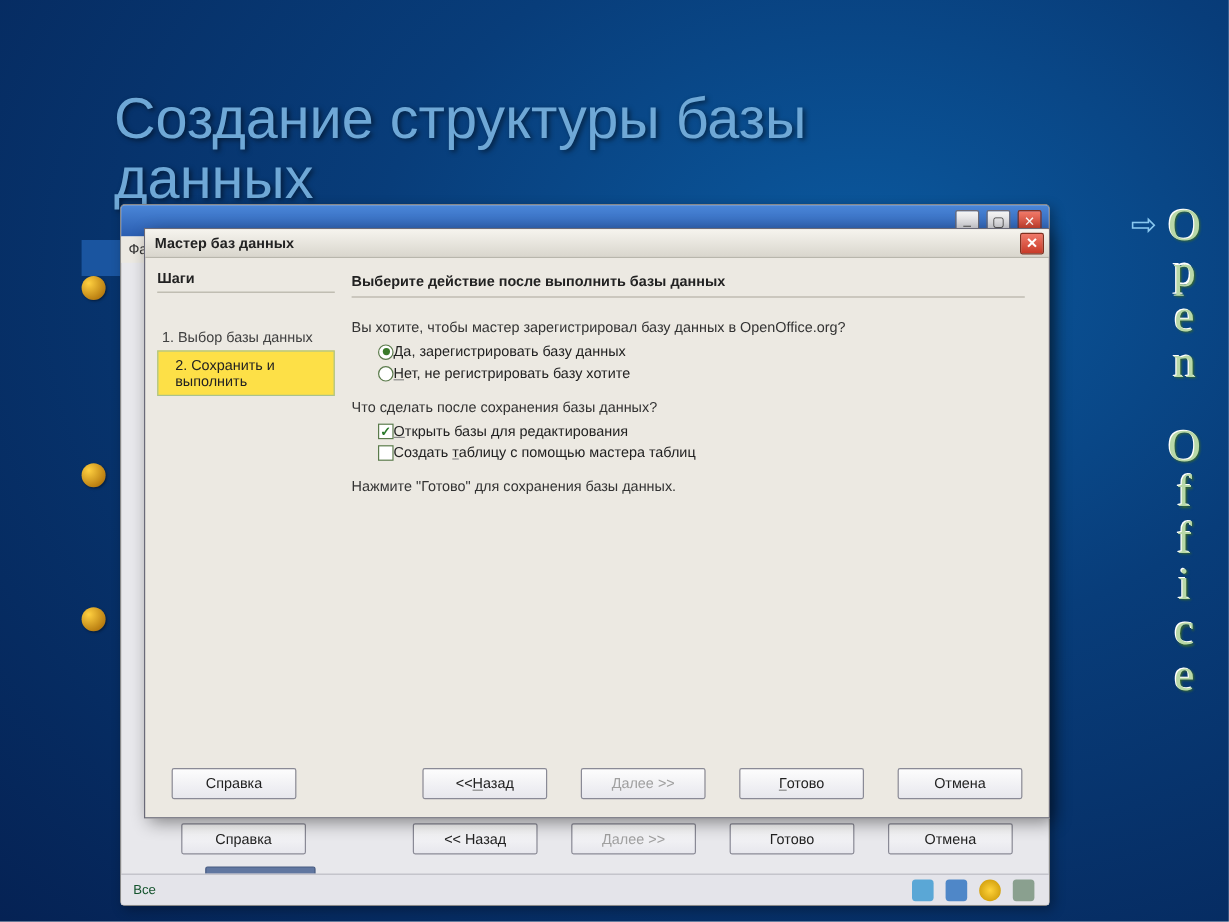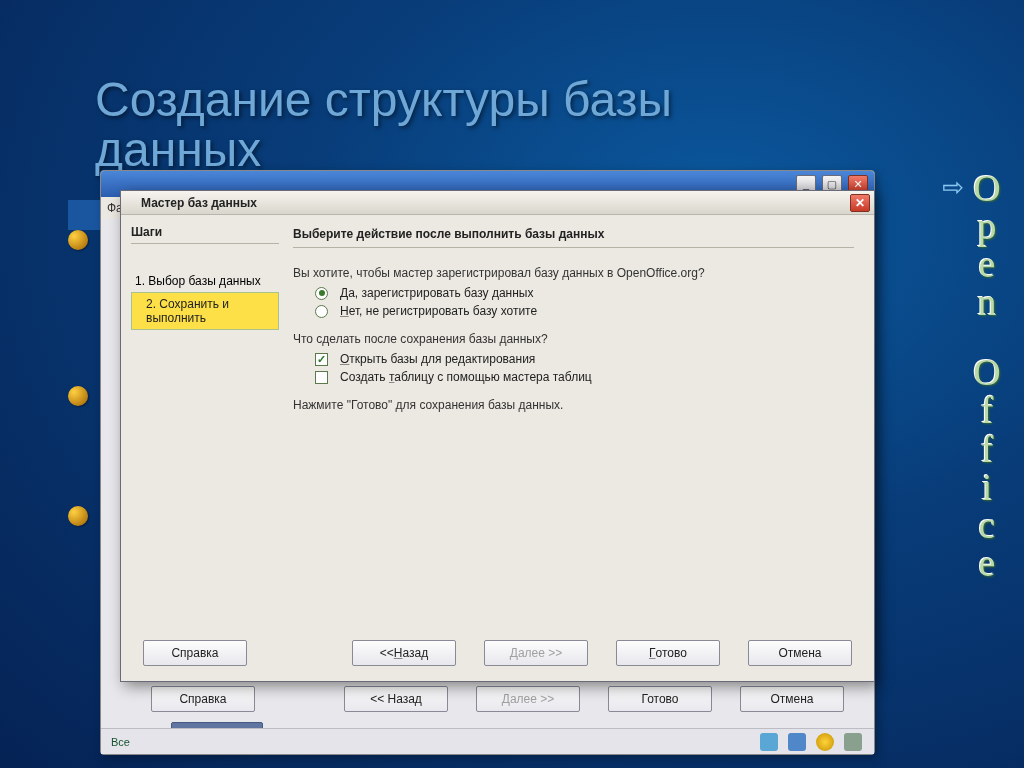--- a/index.html
+++ b/index.html
@@ -92,53 +92,53 @@
   
   .wizard {
     position: absolute; left: 120px; top: 190px; width: 755px; height: 492px;
     background: #ece9e2; border: 1px solid #6a6a78;
     box-shadow: 4px 4px 14px rgba(0,0,0,0.45);
     font-size: 12px; color: #222;
   }
   .wizard .titlebar {
     height: 24px; background: linear-gradient(#f6f4ee, #d9d6cd);
     border-bottom: 1px solid #b8b6ac; display:flex; align-items:center;
-    padding: 0 4px 0 20px;
+    padding: 0 4px 0 8px;
   }
   .wizard .titlebar .t { font-weight: bold; font-size: 12px; }
   .wizard .titlebar .close {
     margin-left:auto; width:20px; height:18px;
     background: linear-gradient(#f07a6a, #c83a28);
     border:1px solid #803020; border-radius:2px;
     color:#fff; display:flex; align-items:center; justify-content:center;
     font-size:12px; font-weight:bold;
   }
   .wizard .body { display:flex; height: calc(100% - 24px - 56px); }
   .wizard .steps {
     width: 164px; padding: 10px 6px 10px 10px;
   }
   .wizard .steps .hdr {
     font-weight: bold; padding-bottom: 4px; border-bottom: 1px solid #b5b2a6;
     margin-bottom: 26px;
   }
   .wizard .steps .step {
-    padding: 4px 4px; color: #000000;
+    padding: 4px 4px; color: #404040;
   }
   .wizard .steps .step.active {
     background: #fde047; border: 1px solid #a9c28e; color:#222;padding-left:14px;
   }
   .wizard .content {
     flex: 1; padding: 10px 20px 10px 8px;
   }
   .wizard .content .chdr {
     font-weight: bold; padding: 2px 0 6px 0; border-bottom: 1px solid #b5b2a6;
     margin-bottom: 18px;
   }
   .wizard .q { margin: 6px 0 6px 0; color:#333; }
-  .wizard .opt { display:flex; align-items:center; gap:12px; margin: 4px 0 4px 22px; }
+  .wizard .opt { display:flex; align-items:center; gap:0; margin: 4px 0 4px 22px; }
   .radio {
     width:13px; height:13px; border:1px solid #5a7a4a; border-radius:50%;
     display:inline-flex; align-items:center; justify-content:center; background:#fff;
   }
   .radio.sel::after{ content:""; width:6px; height:6px; background:#3a7a2a; border-radius:50%;}
   .chk {
     width:13px; height:13px; border:1px solid #5a7a4a; background:#fff;
     display:inline-flex; align-items:center; justify-content:center; font-size:11px;
     color:#2a7a2a; font-weight:bold;
   }

